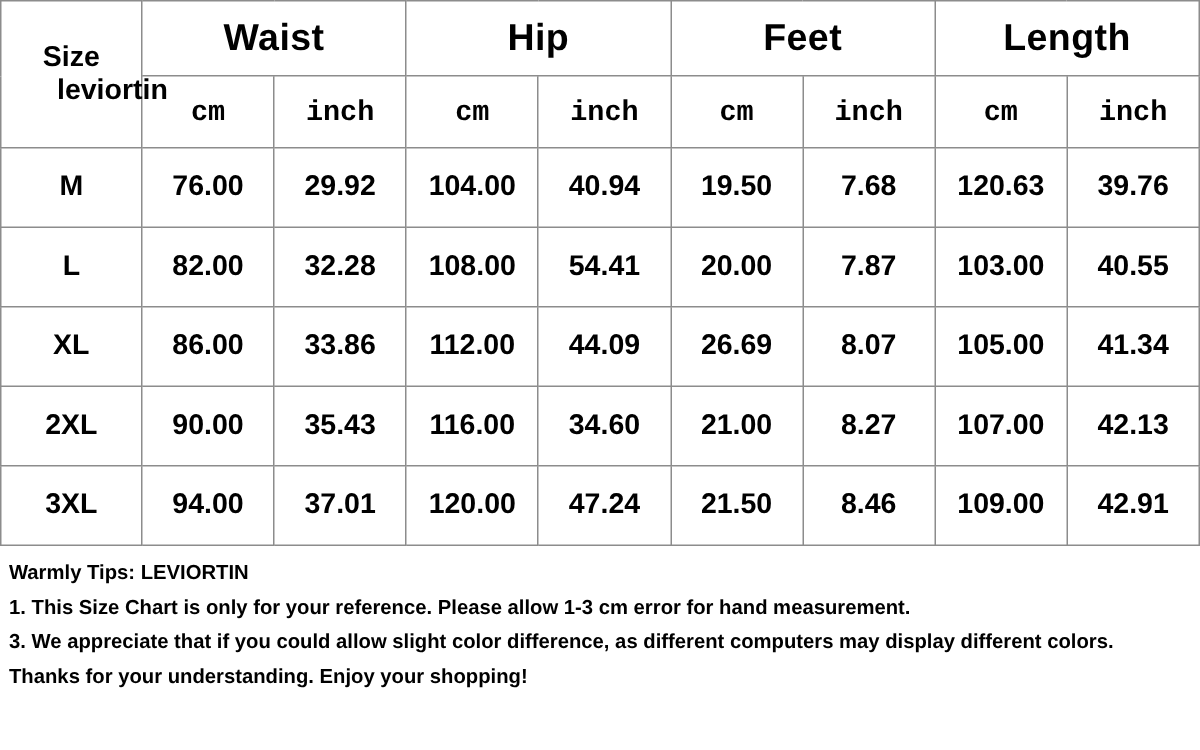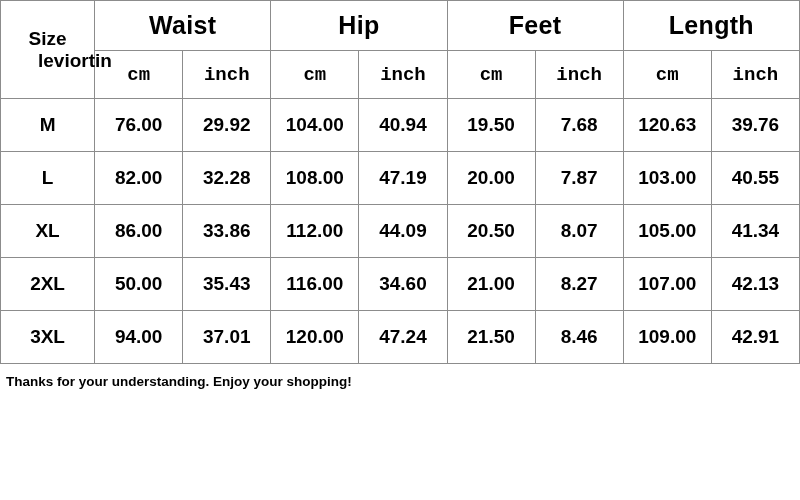--- a/index.html
+++ b/index.html
@@ -116,40 +116,40 @@
         <td>19.50</td>
         <td>7.68</td>
         <td>120.63</td>
         <td>39.76</td>
       </tr>
       <tr class="body-row">
         <td>L</td>
         <td>82.00</td>
         <td>32.28</td>
         <td>108.00</td>
-        <td>47.19</td>
+        <td>54.41</td>
         <td>20.00</td>
         <td>7.87</td>
         <td>103.00</td>
         <td>40.55</td>
       </tr>
       <tr class="body-row">
         <td>XL</td>
         <td>86.00</td>
         <td>33.86</td>
         <td>112.00</td>
         <td>44.09</td>
-        <td>20.50</td>
+        <td>26.69</td>
         <td>8.07</td>
         <td>105.00</td>
         <td>41.34</td>
       </tr>
       <tr class="body-row">
         <td>2XL</td>
-        <td>50.00</td>
+        <td>90.00</td>
         <td>35.43</td>
         <td>116.00</td>
         <td>34.60</td>
         <td>21.00</td>
         <td>8.27</td>
         <td>107.00</td>
         <td>42.13</td>
       </tr>
       <tr class="body-row">
         <td>3XL</td>
@@ -159,16 +159,19 @@
         <td>47.24</td>
         <td>21.50</td>
         <td>8.46</td>
         <td>109.00</td>
         <td>42.91</td>
       </tr>
     </tbody>
   </table>
 
   <div class="notes">
+    <p>Warmly Tips: LEVIORTIN</p>
+    <p>1. This Size Chart is only for your reference. Please allow 1-3 cm error for hand measurement.</p>
+    <p>3. We appreciate that if you could allow slight color difference, as different computers may display different colors.</p>
     <p>Thanks for your understanding. Enjoy your shopping!</p>
   </div>
 
 </div>
 
 </body></html>

